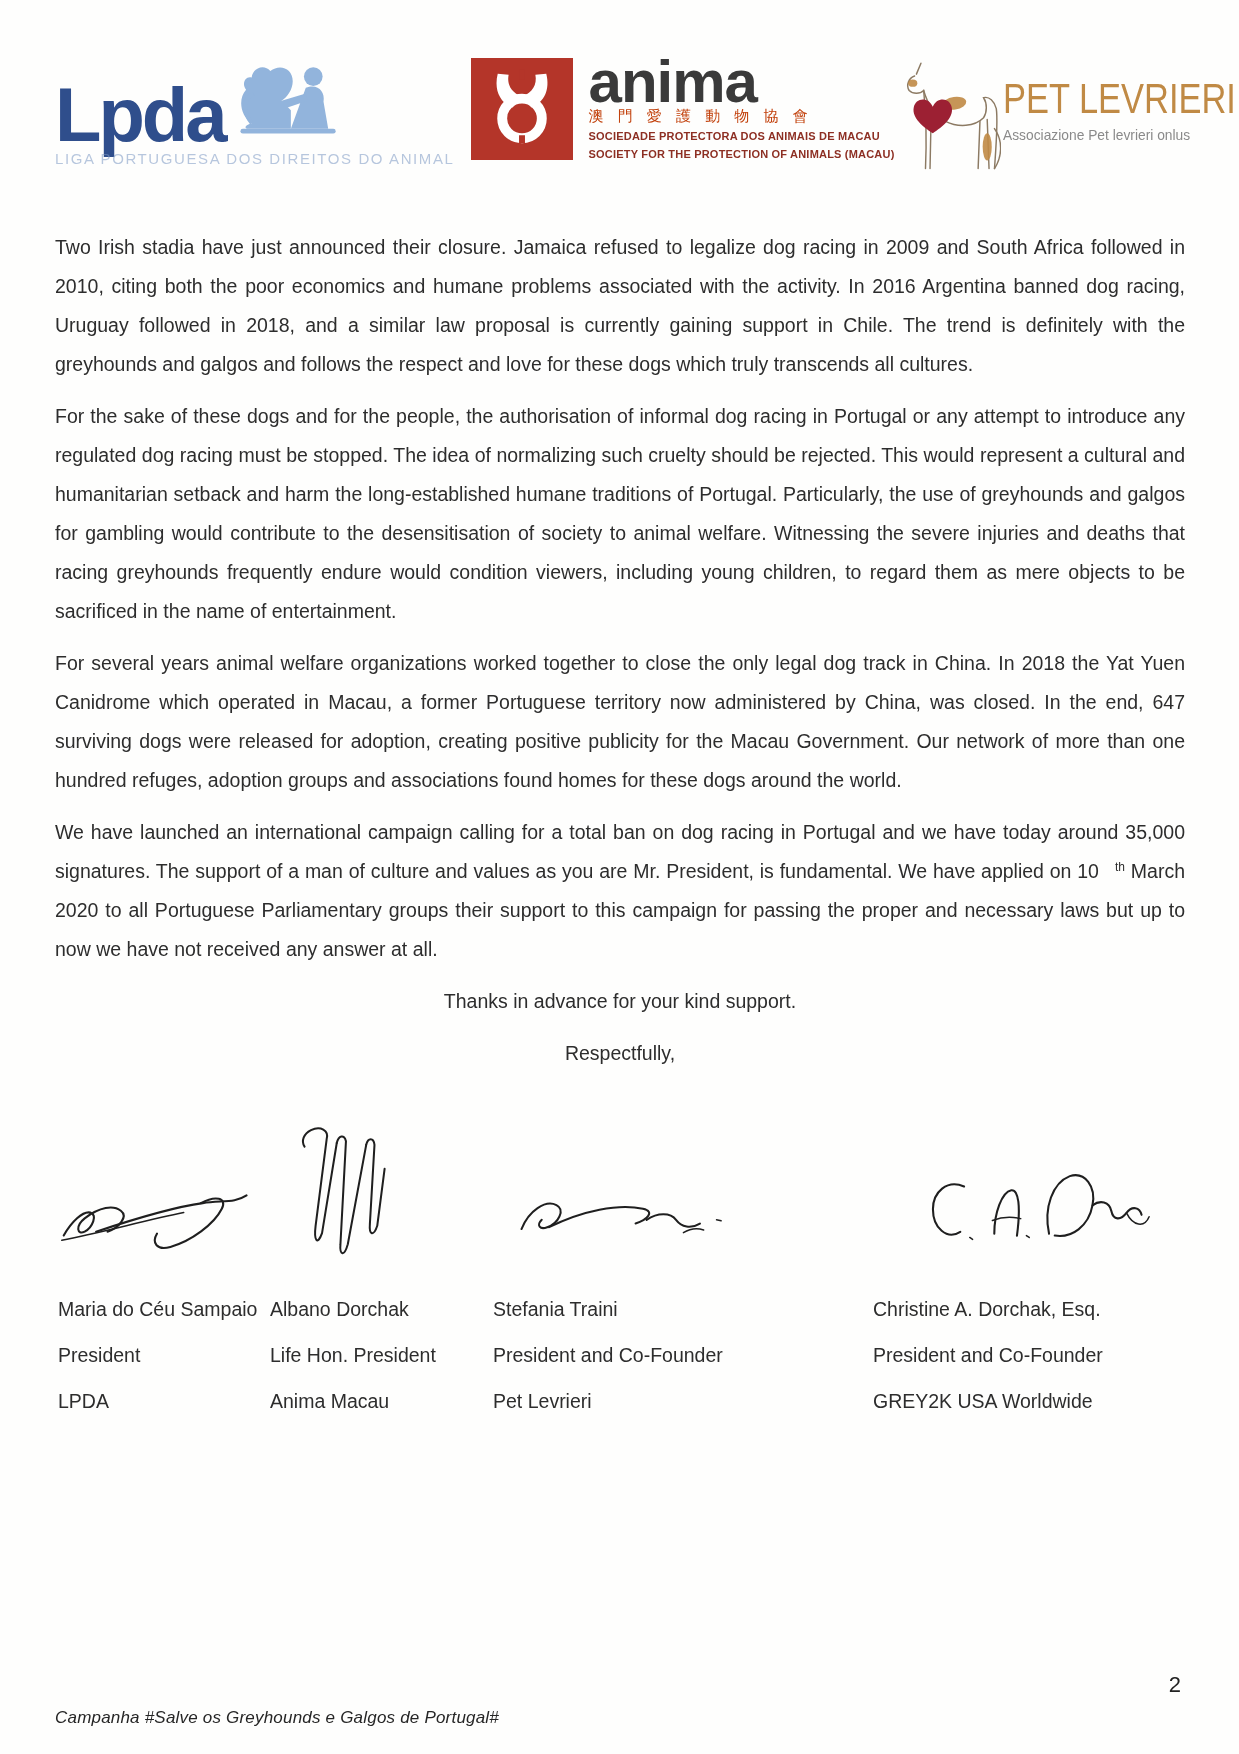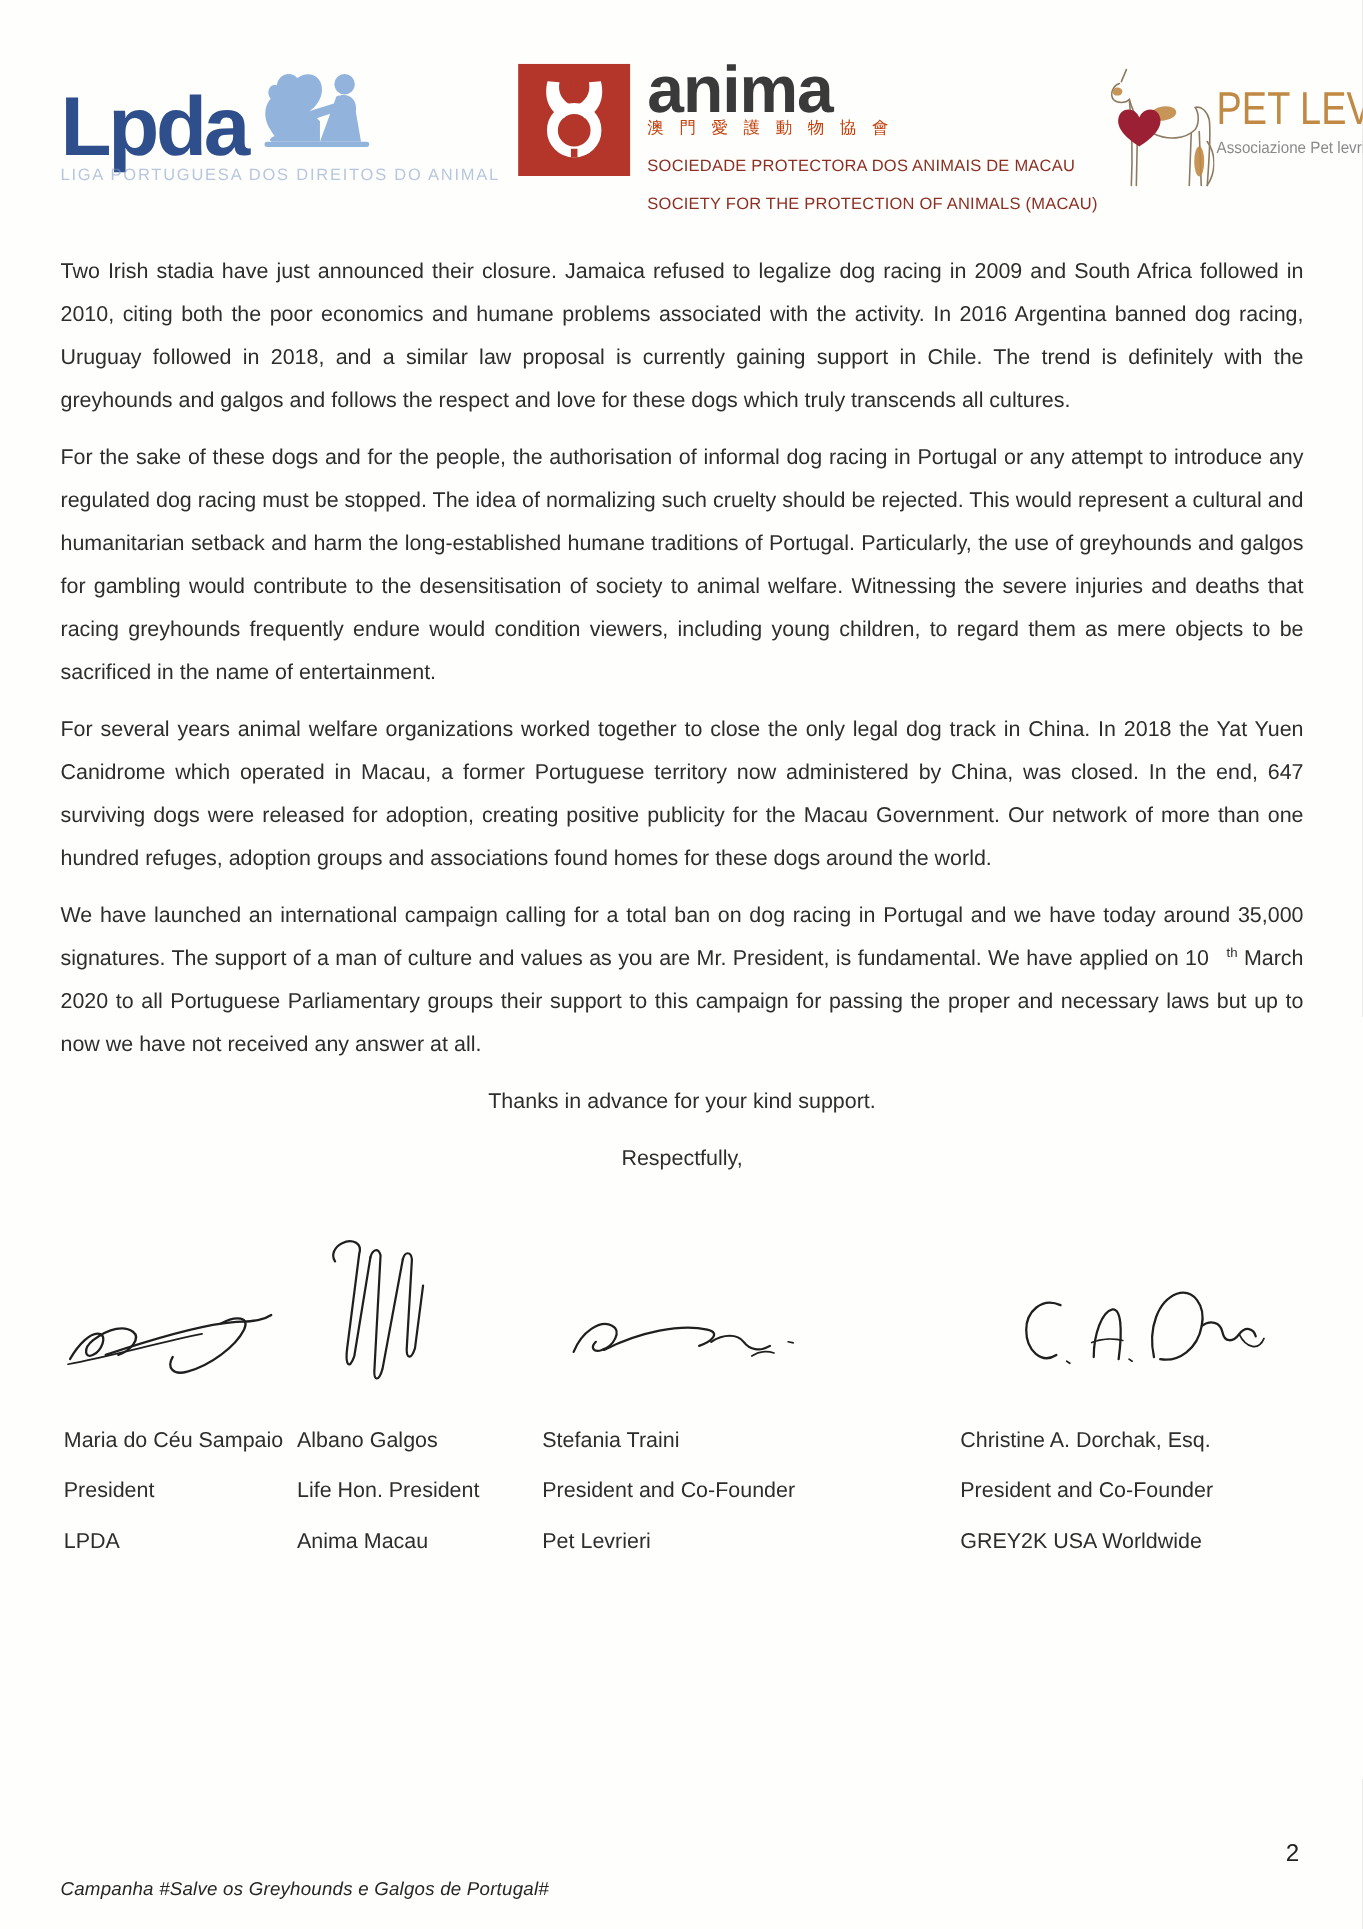--- a/index.html
+++ b/index.html
@@ -34,21 +34,21 @@
   .logo-anima-text { margin-right:4px; }
   .anima-word {
     font-size:60px; font-weight:700; letter-spacing:-1px;
     color:#3a3a3a; line-height:0.85;
   }
   .anima-cn {
     margin-top:0; font-size:15px; letter-spacing:5px; color:#c2410c;
     white-space:nowrap;
   }
   .anima-sub {
-    margin-top:15px; font-size:15px; font-weight:400; color:#8d2f23;
+    margin-top:3px; font-size:11px; font-weight:700; color:#8d2f23;
     line-height:1.35; letter-spacing:.2px; white-space:nowrap;
   }
   .logo-pet { display:flex; align-items:flex-start; margin-right:6px; }
   .pet-text { margin-left:2px; margin-top:22px; }
   .pet-word {
     font-size:42px; color:#c08a45; letter-spacing:0px; font-weight:400;
     transform:scaleX(.82); transform-origin:left; white-space:nowrap;
     line-height:1.0;
   }
   .pet-sub {
@@ -234,21 +234,21 @@
     </div>
   </div>
 
   <div class="signer-grid">
     <div class="cell">
       <div>Maria do Céu Sampaio</div>
       <div>President</div>
       <div>LPDA</div>
     </div>
     <div class="cell">
-      <div>Albano Galgos</div>
+      <div>Albano Dorchak</div>
       <div>Life Hon. President</div>
       <div>Anima Macau</div>
     </div>
     <div class="cell">
       <div>Stefania Traini</div>
       <div>President and Co-Founder</div>
       <div>Pet Levrieri</div>
     </div>
     <div class="cell">
       <div>Christine A. Dorchak, Esq.</div>

